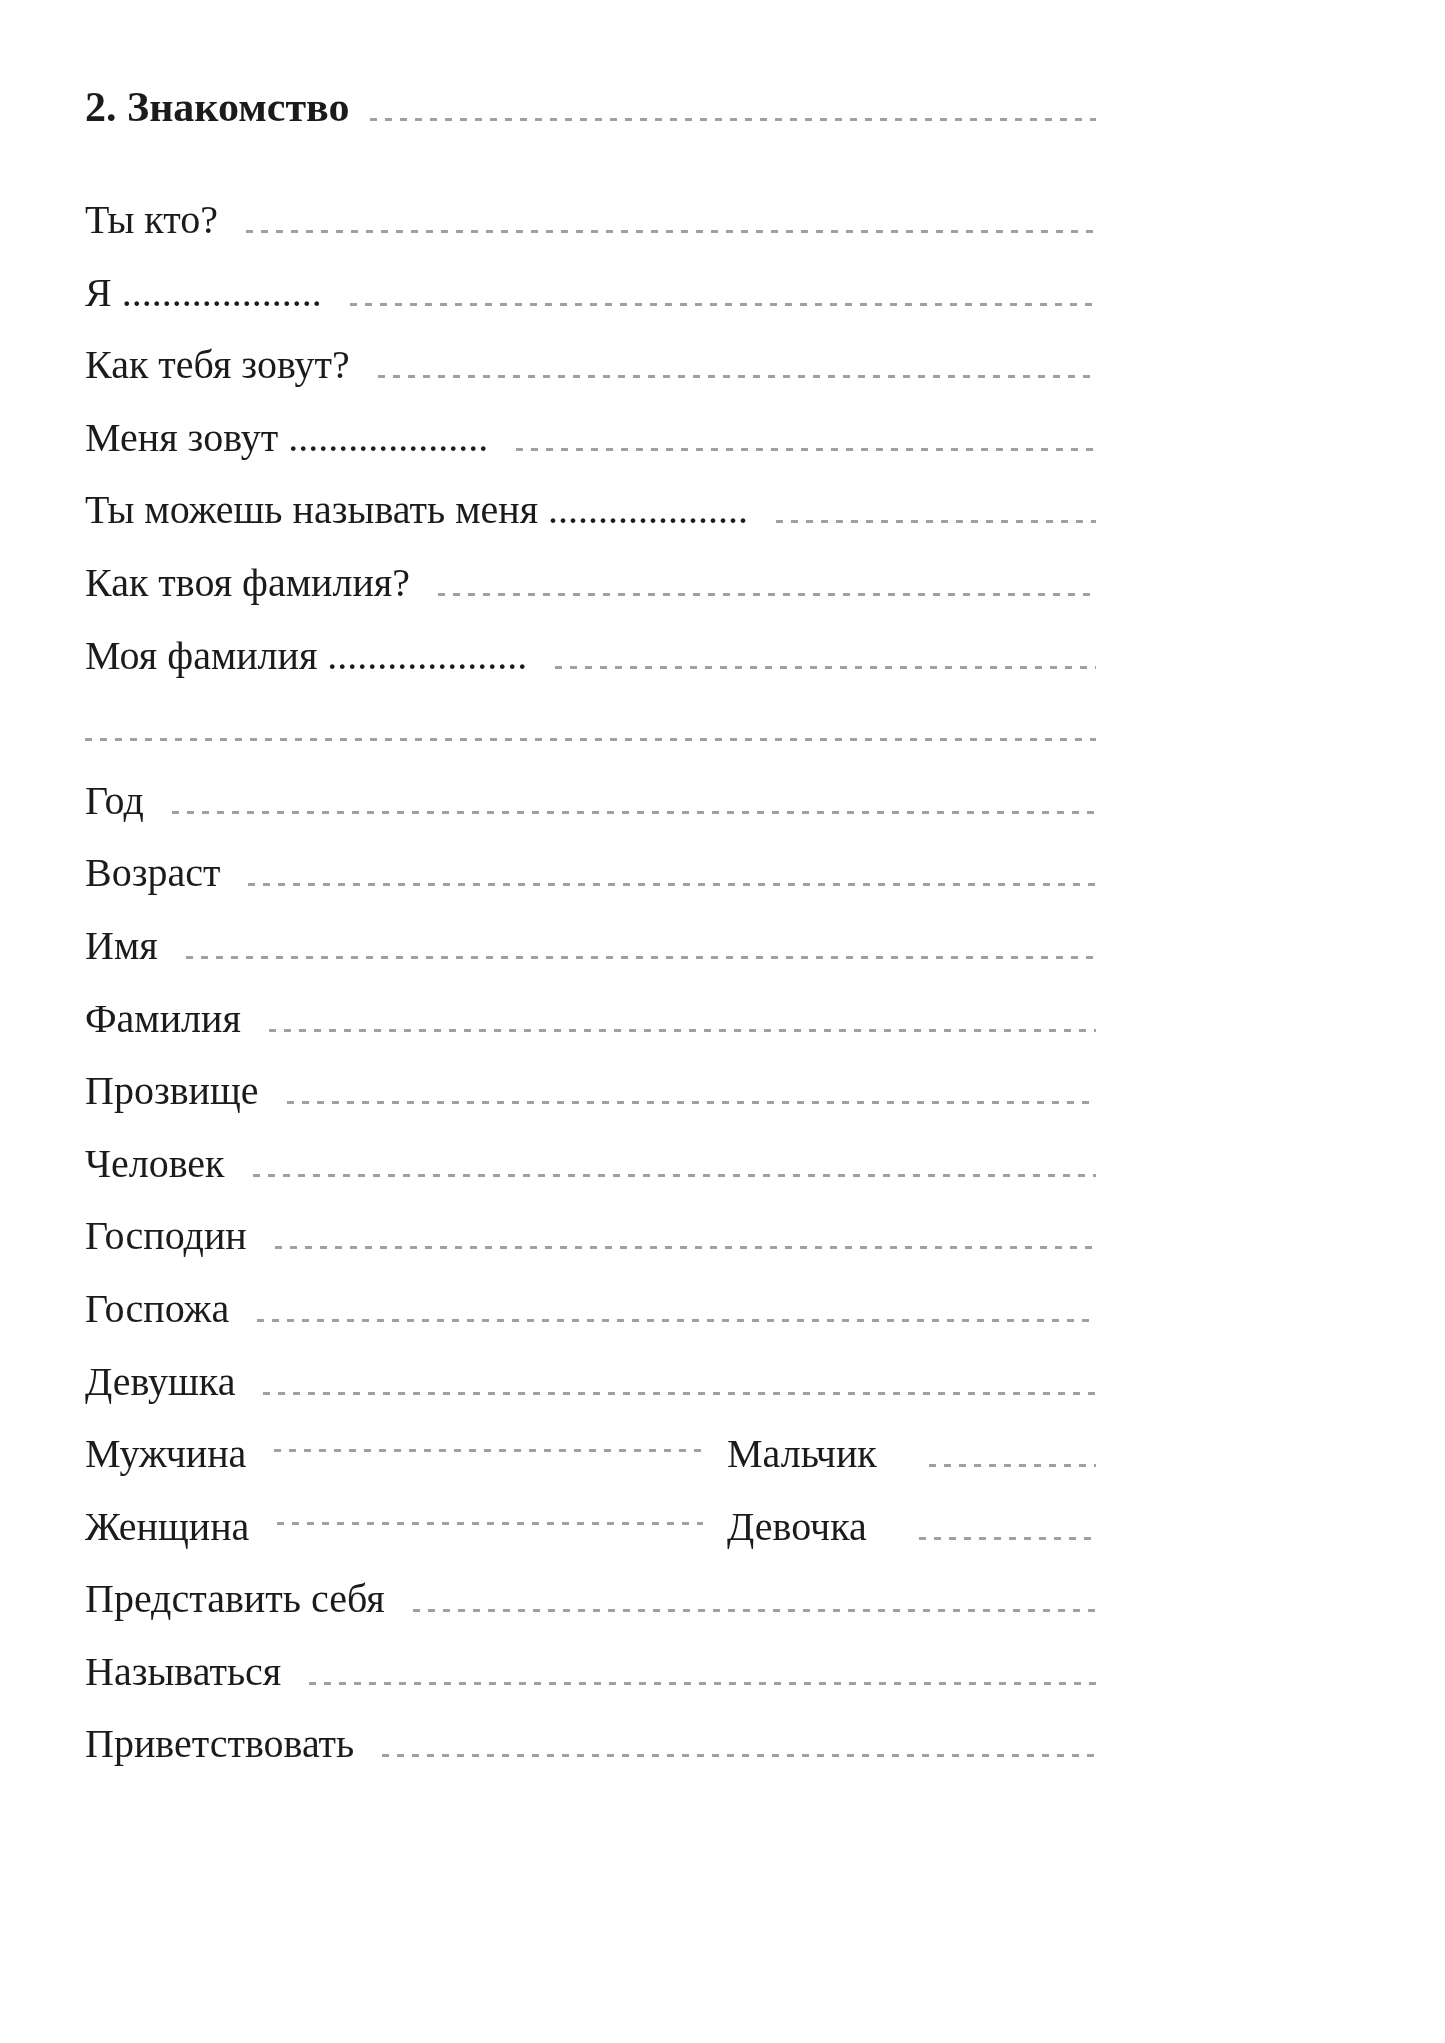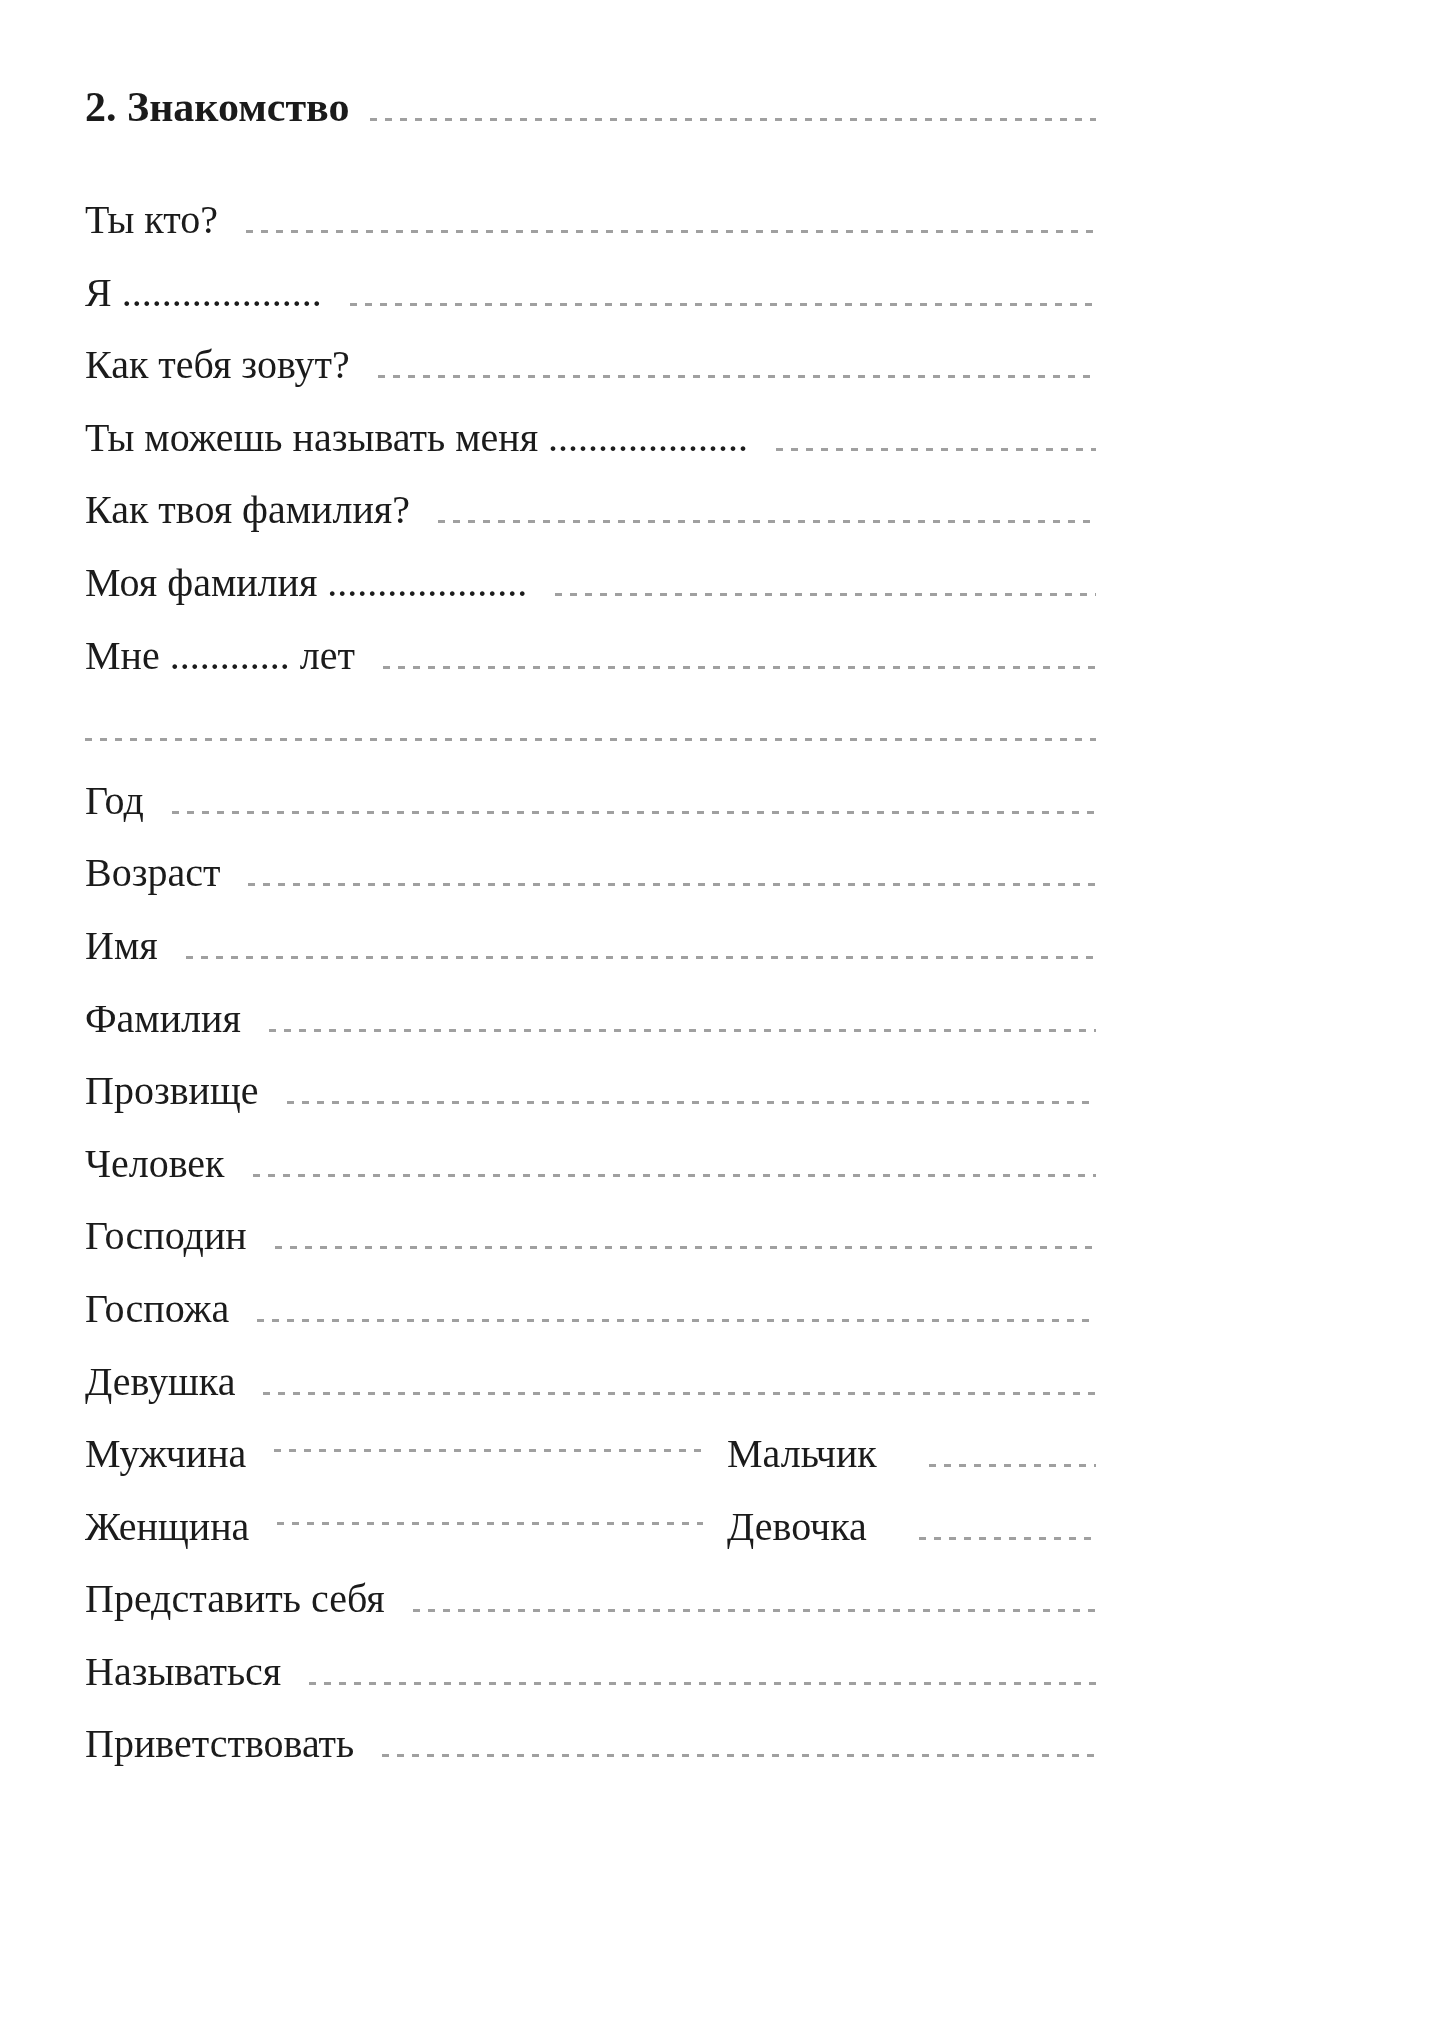--- a/index.html
+++ b/index.html
@@ -84,33 +84,33 @@
       </div>
       <div class="row">
         <span class="label">Я ....................</span>
         <div class="fill"></div>
       </div>
       <div class="row">
         <span class="label">Как тебя зовут?</span>
         <div class="fill"></div>
       </div>
       <div class="row">
+        <span class="label">Меня зовут ....................</span>
+        <div class="fill"></div>
+      </div>
+      <div class="row">
         <span class="label">Ты можешь называть меня ....................</span>
         <div class="fill"></div>
       </div>
       <div class="row">
         <span class="label">Как твоя фамилия?</span>
         <div class="fill"></div>
       </div>
       <div class="row">
         <span class="label">Моя фамилия ....................</span>
-        <div class="fill"></div>
-      </div>
-      <div class="row">
-        <span class="label">Мне ............ лет</span>
         <div class="fill"></div>
       </div>
       <div class="row divider">
         <div class="fill"></div>
       </div>
       <div class="row">
         <span class="label">Год</span>
         <div class="fill"></div>
       </div>
       <div class="row">

